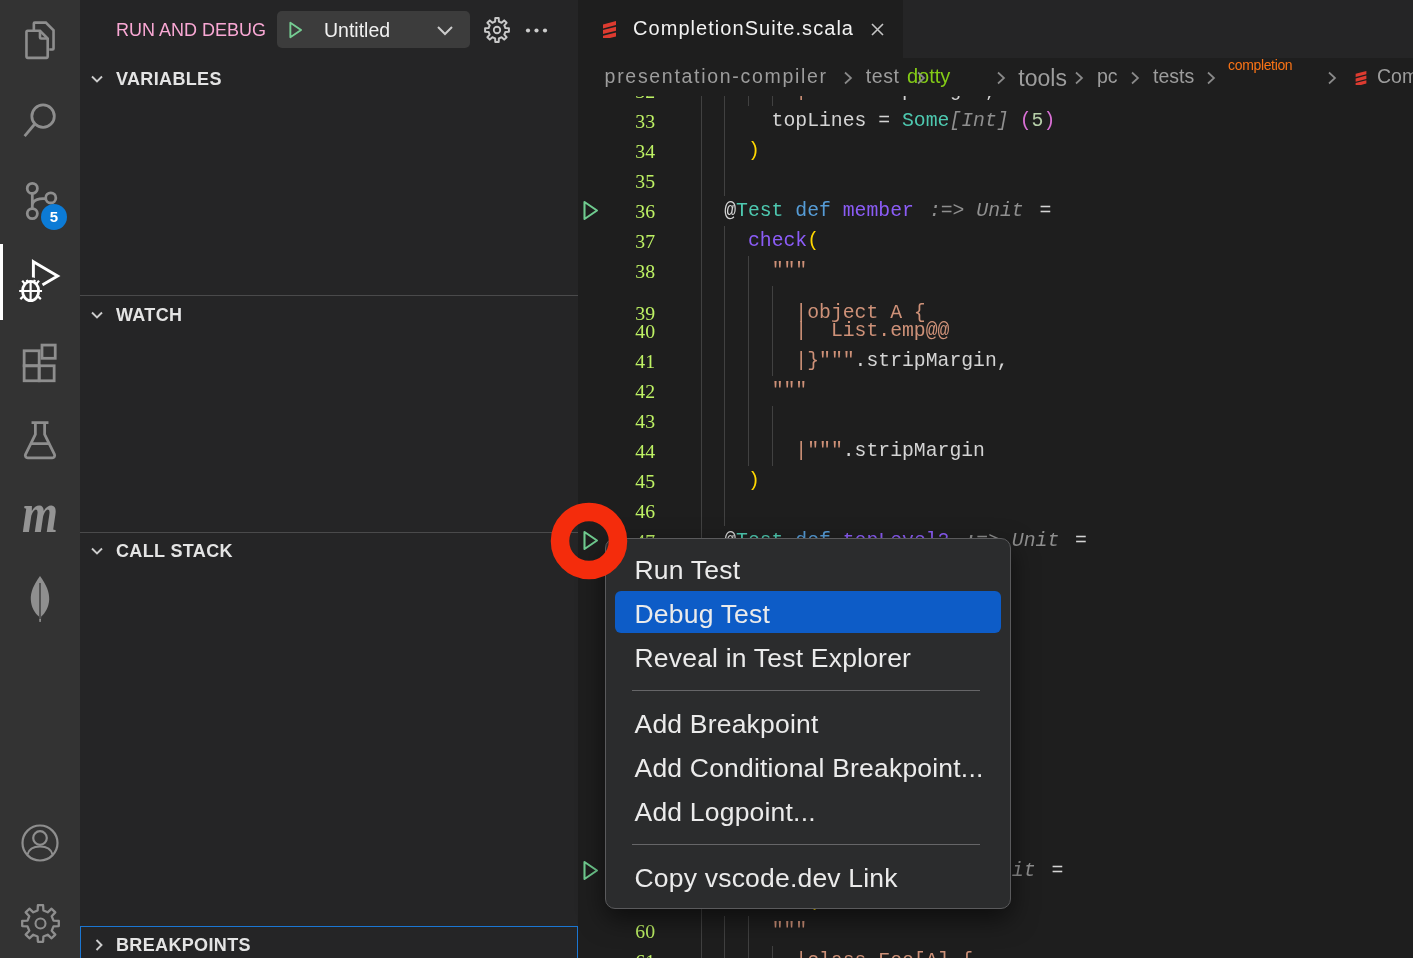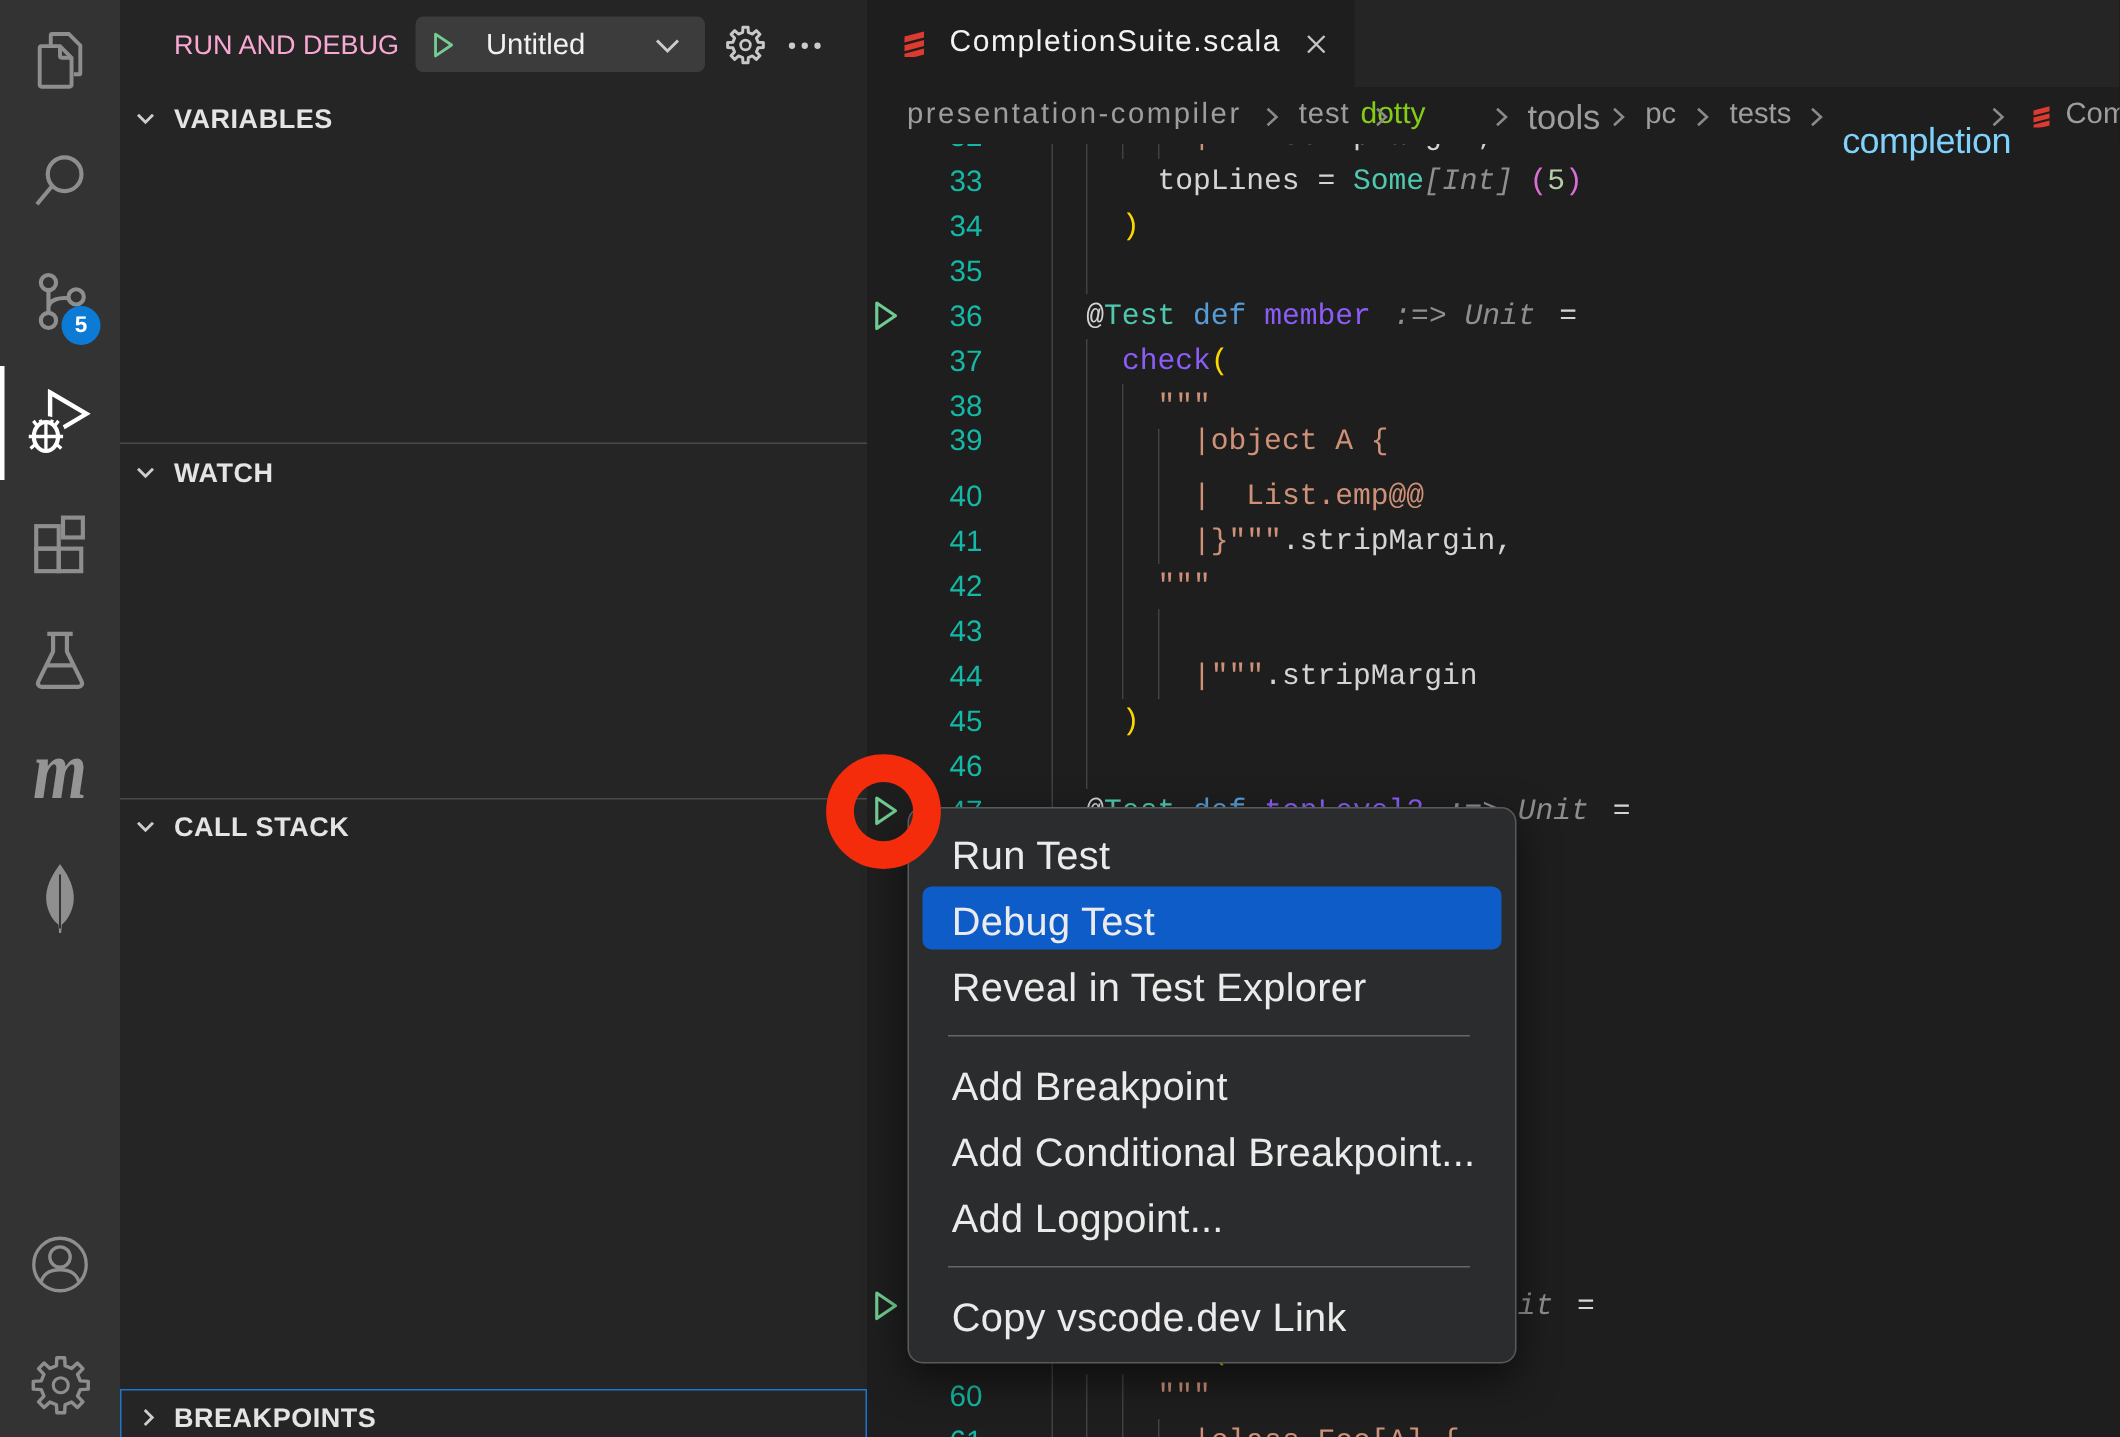--- a/index.html
+++ b/index.html
@@ -1,20 +1,20 @@
 <!DOCTYPE html>
 <html><head><meta charset="utf-8"><style>
 *{margin:0;padding:0;box-sizing:border-box}
 html,body{width:1413px;height:958px;overflow:hidden;background:#1e1e1e;
 font-family:"Liberation Sans",sans-serif;}
 #root{position:absolute;top:0;left:0;width:1413px;height:958px;overflow:hidden}
 .abs{position:absolute}
 .mono{font-family:"Liberation Mono",monospace;font-size:19.75px;line-height:30px;white-space:pre}
-.ln{position:absolute;left:0;top:0;width:77px;text-align:right;color:#14b8a6;
-font-family:Liberation Sans, sans-serif;font-size:19.75px;line-height:30px}
+.ln{position:absolute;left:0;top:0;width:77px;text-align:right;color:#bef264;
+font-family:Liberation Serif, serif;font-size:19.75px;line-height:30px}
 .cl{position:absolute;left:578px;width:835px;height:30px}
 .code{position:absolute;left:122.5px;top:0;font-family:"Liberation Mono",monospace;
 font-size:19.75px;line-height:30px;white-space:pre;color:#d4d4d4}
 .k{color:#569CD6}.t{color:#4EC9B0}.y{color:#8b5cf6}.s{color:#CE9178}
 .nu{color:#B5CEA8}.b1{color:#FFD700}.b2{color:#DA70D6}
 .inl{color:#8f8f8f;font-style:italic}
 .guide{position:absolute;width:1px;background:#414141}
 .sephdr{position:absolute;left:80px;width:498px;height:1px;background:#4a4a4b}
 .shead{position:absolute;left:116px;font-size:18px;font-weight:bold;color:#e4e4e4;letter-spacing:0.35px}
 .mi{position:absolute;left:0;width:100%;height:44px;line-height:44px;color:#ebebeb;
@@ -42,21 +42,21 @@
       <span class="code">  @<span class="t">Test</span> <span class="k">def</span> <span class="y">member</span><span class="inl" style="margin-left:15px;margin-right:4px">:=&gt; Unit</span> =</span>
     </div>
     <div class="cl" style="top:225.5px">
       <span class="ln">37</span>
       <span class="code">    <span class="y">check</span><span class="b1">(</span></span>
     </div>
     <div class="cl" style="top:255.5px">
       <span class="ln">38</span>
       <span class="code">      <span class="s">"""</span></span>
     </div>
-    <div class="cl" style="top:279px">
+    <div class="cl" style="top:298px">
       <span class="ln">39</span>
       <span class="code">        <span class="s">|object A {</span></span>
     </div>
     <div class="cl" style="top:315.5px">
       <span class="ln">40</span>
       <span class="code">        <span class="s">|  List.emp@@</span></span>
     </div>
     <div class="cl" style="top:345.5px">
       <span class="ln">41</span>
       <span class="code">        <span class="s">|}"""</span>.stripMargin,</span>
@@ -160,21 +160,21 @@
     <svg class="abs" style="left:869px;top:21px;z-index:7" width="17" height="17" viewBox="0 0 17 17">
       <path d="M3 3 L14 14 M14 3 L3 14" stroke="#c5c5c5" stroke-width="1.6"></path>
     </svg>
     <div class="abs" style="left:578px;top:58px;width:835px;height:38px;background:#1e1e1e;z-index:5"></div>
     <div class="abs" style="z-index:6;left:604.6px;top:65px;font-size:19.5px;letter-spacing:1.7px;color:#9d9d9d">presentation-compiler</div>
     <div class="abs" style="z-index:6;left:865.8px;top:65px;font-size:19.5px;letter-spacing:0.6px;color:#9d9d9d">test</div>
     <div class="abs" style="z-index:6;left:907px;top:65px;font-size:20px;letter-spacing:0px;color:#84cc16">dotty</div>
     <div class="abs" style="z-index:6;left:1018.3px;top:65px;font-size:23px;letter-spacing:0px;color:#9d9d9d">tools</div>
     <div class="abs" style="z-index:6;left:1096.9px;top:65px;font-size:19.5px;letter-spacing:0px;color:#9d9d9d">pc</div>
     <div class="abs" style="z-index:6;left:1153.0px;top:65px;font-size:19.5px;letter-spacing:0px;color:#9d9d9d">tests</div>
-    <div class="abs" style="z-index:6;left:1228.1px;top:81px;font-size:24px;letter-spacing:-0.35px;color:#7dd3fc">completion</div>
+    <div class="abs" style="z-index:6;left:1228.1px;top:57px;font-size:14px;letter-spacing:-0.35px;color:#f97316">completion</div>
     <svg class="abs" style="z-index:6;left:842.2px;top:69px" width="12" height="18" viewBox="0 0 12 18">
       <polyline points="3,3.5 9,9 3,14.5" fill="none" stroke="#8a8a8a" stroke-width="1.7"></polyline>
     </svg>
     <svg class="abs" style="z-index:6;left:914.9px;top:69px" width="12" height="18" viewBox="0 0 12 18">
       <polyline points="3,3.5 9,9 3,14.5" fill="none" stroke="#8a8a8a" stroke-width="1.7"></polyline>
     </svg>
     <svg class="abs" style="z-index:6;left:994.7px;top:69px" width="12" height="18" viewBox="0 0 12 18">
       <polyline points="3,3.5 9,9 3,14.5" fill="none" stroke="#8a8a8a" stroke-width="1.7"></polyline>
     </svg>
     <svg class="abs" style="z-index:6;left:1073.3px;top:69px" width="12" height="18" viewBox="0 0 12 18">

